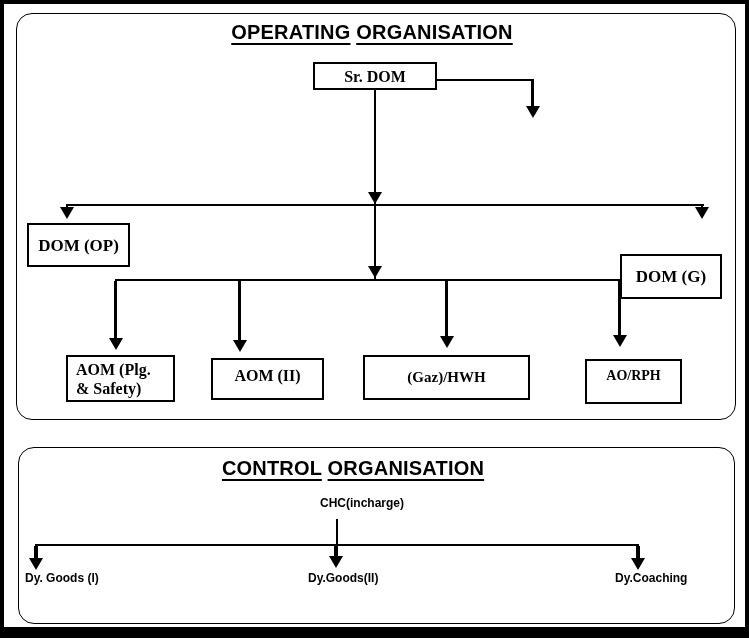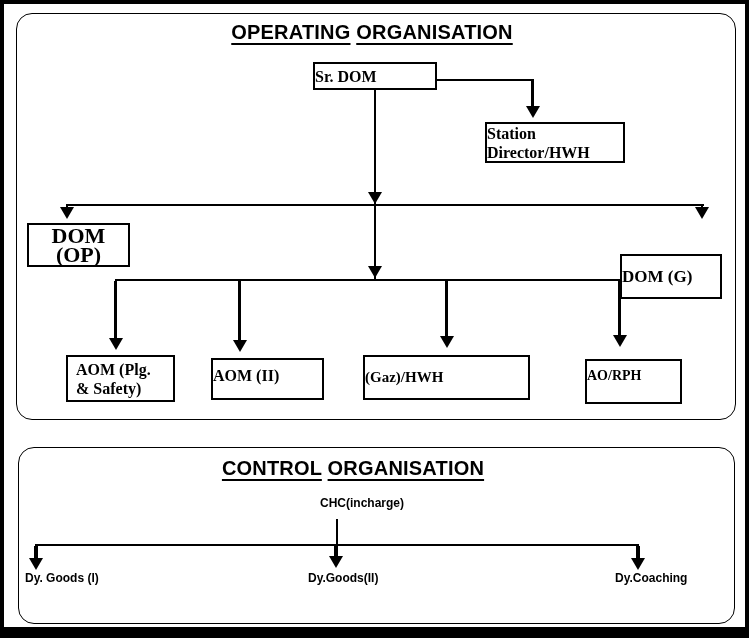--- a/index.html
+++ b/index.html
@@ -29,21 +29,21 @@
   }
   .uw{text-decoration:underline;text-decoration-thickness:2px;text-underline-offset:4px;}
   .node{
     position:absolute;
     border:2px solid #000;
     background:#fff;
     font-family:"Liberation Serif", serif;
     font-weight:bold;
     text-align:center;
     box-sizing:border-box;
-    display:flex;align-items:flex-start;justify-content:center;
+    display:flex;align-items:center;justify-content:center;
     flex-direction:column;
     line-height:19px;
   }
   .hline,.vline{position:absolute;background:#000;}
   .arrow-down{
     position:absolute;width:0;height:0;
     border-left:7px solid transparent;
     border-right:7px solid transparent;
     border-top:12px solid #000;
   }
@@ -70,36 +70,32 @@
   <div class="sec-title" style="left:372px;top:21px;"><span class="uw">OPERATING</span> <span class="uw">ORGANISATION</span></div>
 
   <div class="node" style="left:313px;top:62px;width:124px;height:28px;font-size:16px;">
     <span>Sr. DOM</span>
   </div>
 
   <div class="hline" style="left:437px;top:79px;width:96px;height:2px;"></div>
   <div class="vline" style="left:531px;top:79px;width:3px;height:28px;"></div>
   <div class="arrow-down" style="left:526px;top:106px;"></div>
 
-  <div class="node" style="left:485px;top:122px;width:140px;height:41px;font-size:16px;">
-    <span>Station</span>
-    <span>Director/HWH</span>
-  </div>
 
   <div class="vline" style="left:374px;top:90px;width:2px;height:189px;"></div>
   <div class="arrow-down" style="left:368px;top:192px;"></div>
   <div class="arrow-down" style="left:368px;top:266px;"></div>
 
   <div class="hline" style="left:66px;top:204px;width:638px;height:2px;"></div>
   <div class="vline" style="left:66px;top:206px;width:2px;height:4px;"></div>
   <div class="arrow-down" style="left:60px;top:207px;"></div>
   <div class="vline" style="left:701px;top:206px;width:2px;height:4px;"></div>
   <div class="arrow-down" style="left:695px;top:207px;"></div>
 
-  <div class="node" style="left:27px;top:223px;width:103px;height:44px;font-size:22px;">
+  <div class="node" style="left:27px;top:223px;width:103px;height:44px;font-size:17px;">
     <span>DOM (OP)</span>
   </div>
   <div class="node" style="left:620px;top:218px;width:102px;height:45px;font-size:17px;margin-top:36px;">
     <span>DOM (G)</span>
   </div>
 
   <div class="hline" style="left:115px;top:279px;width:507px;height:2px;"></div>
 
   <div class="vline" style="left:114px;top:281px;width:3px;height:58px;"></div>
   <div class="arrow-down" style="left:109px;top:338px;"></div>

